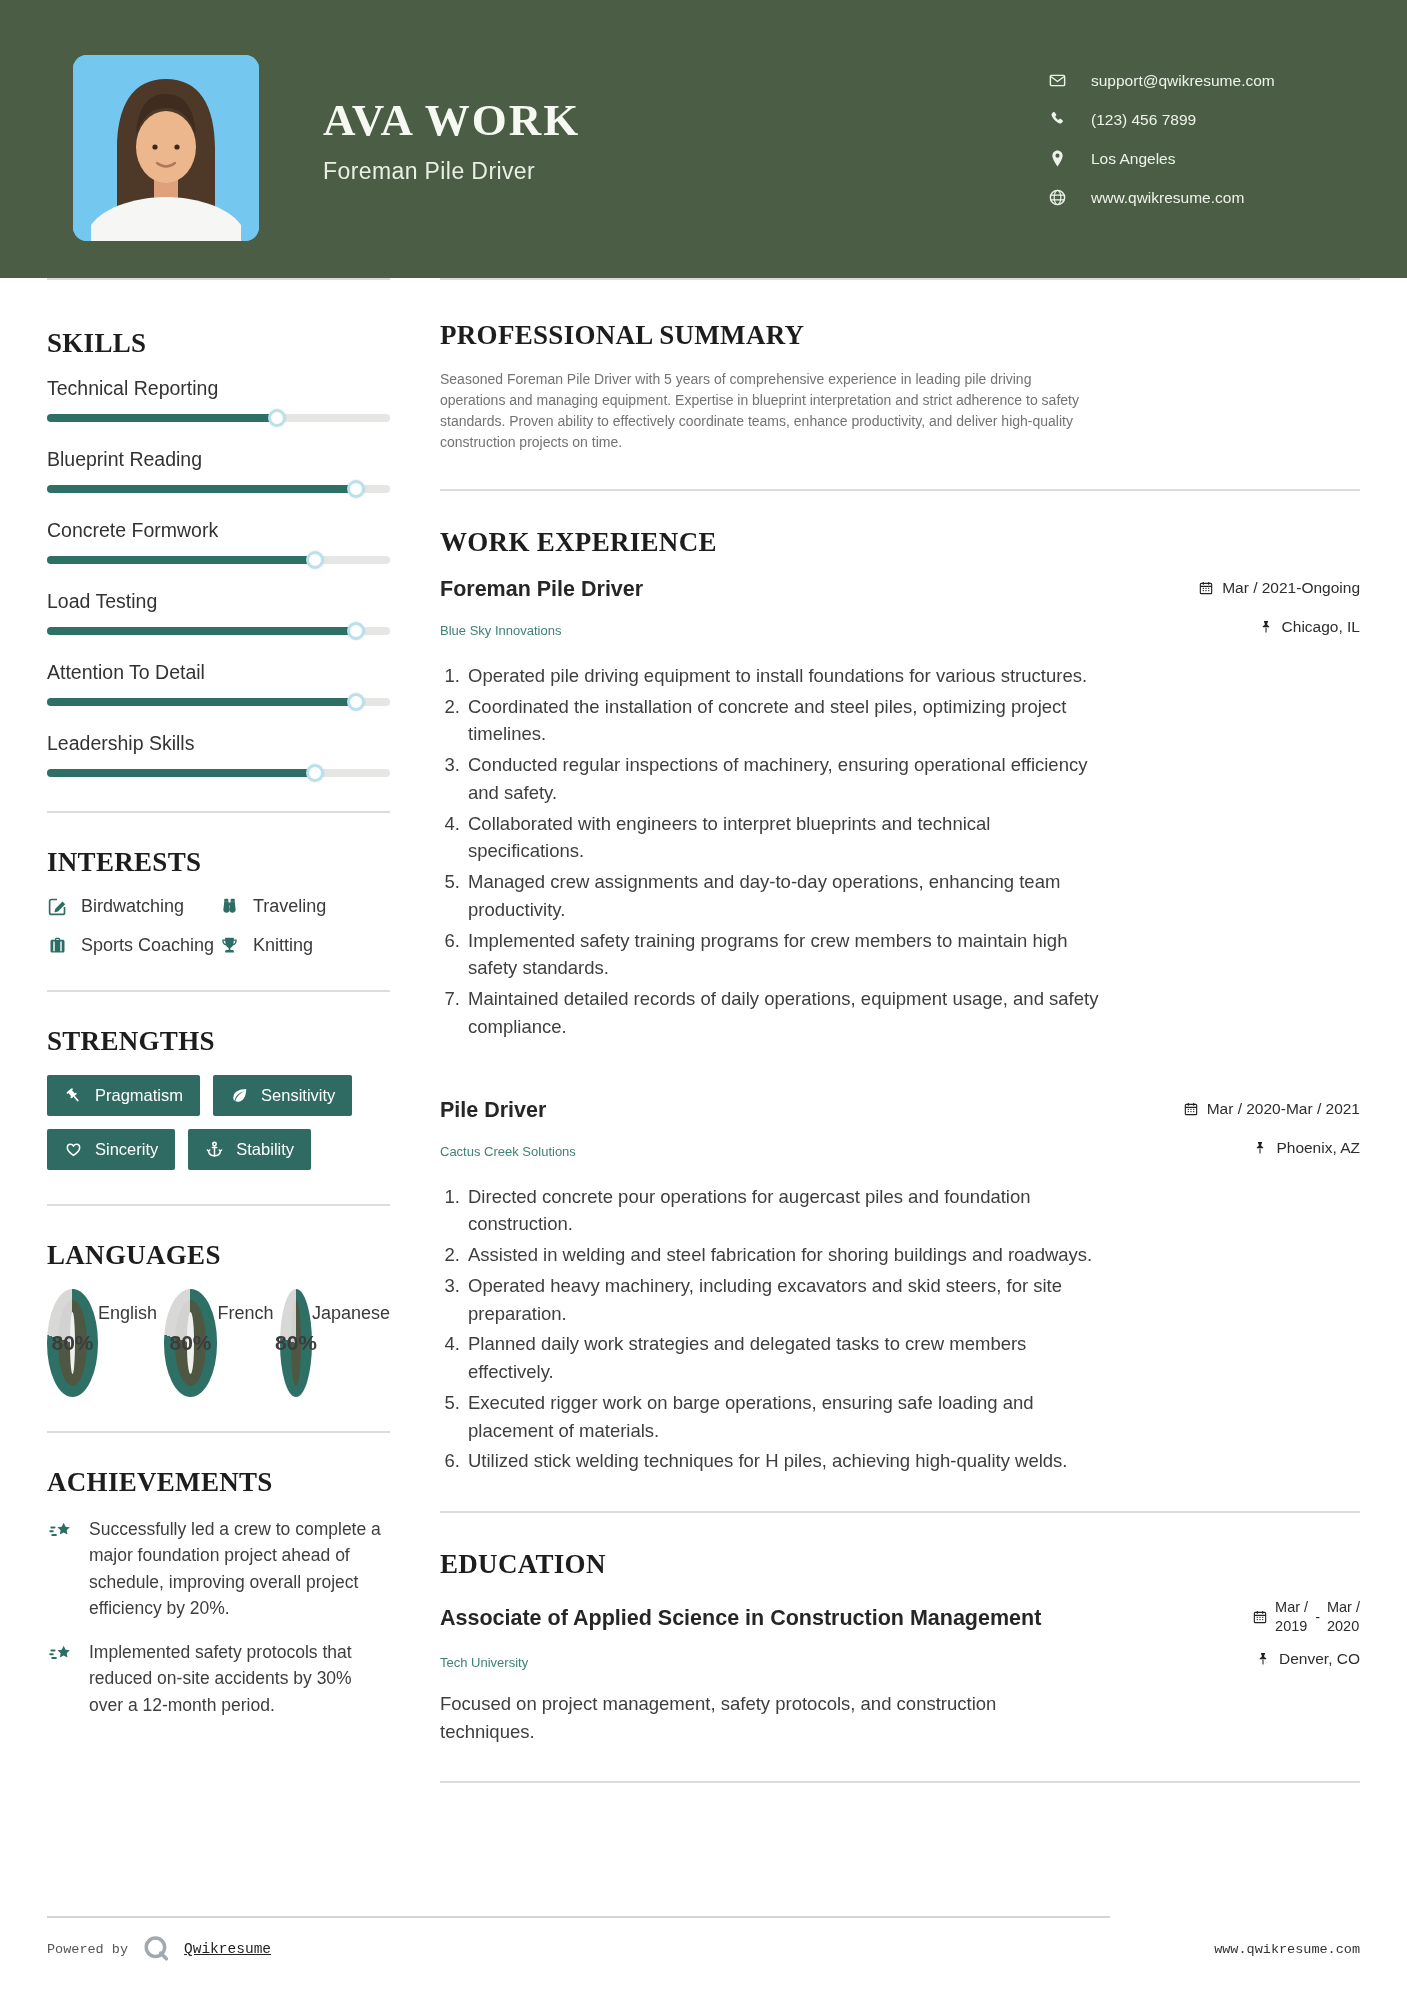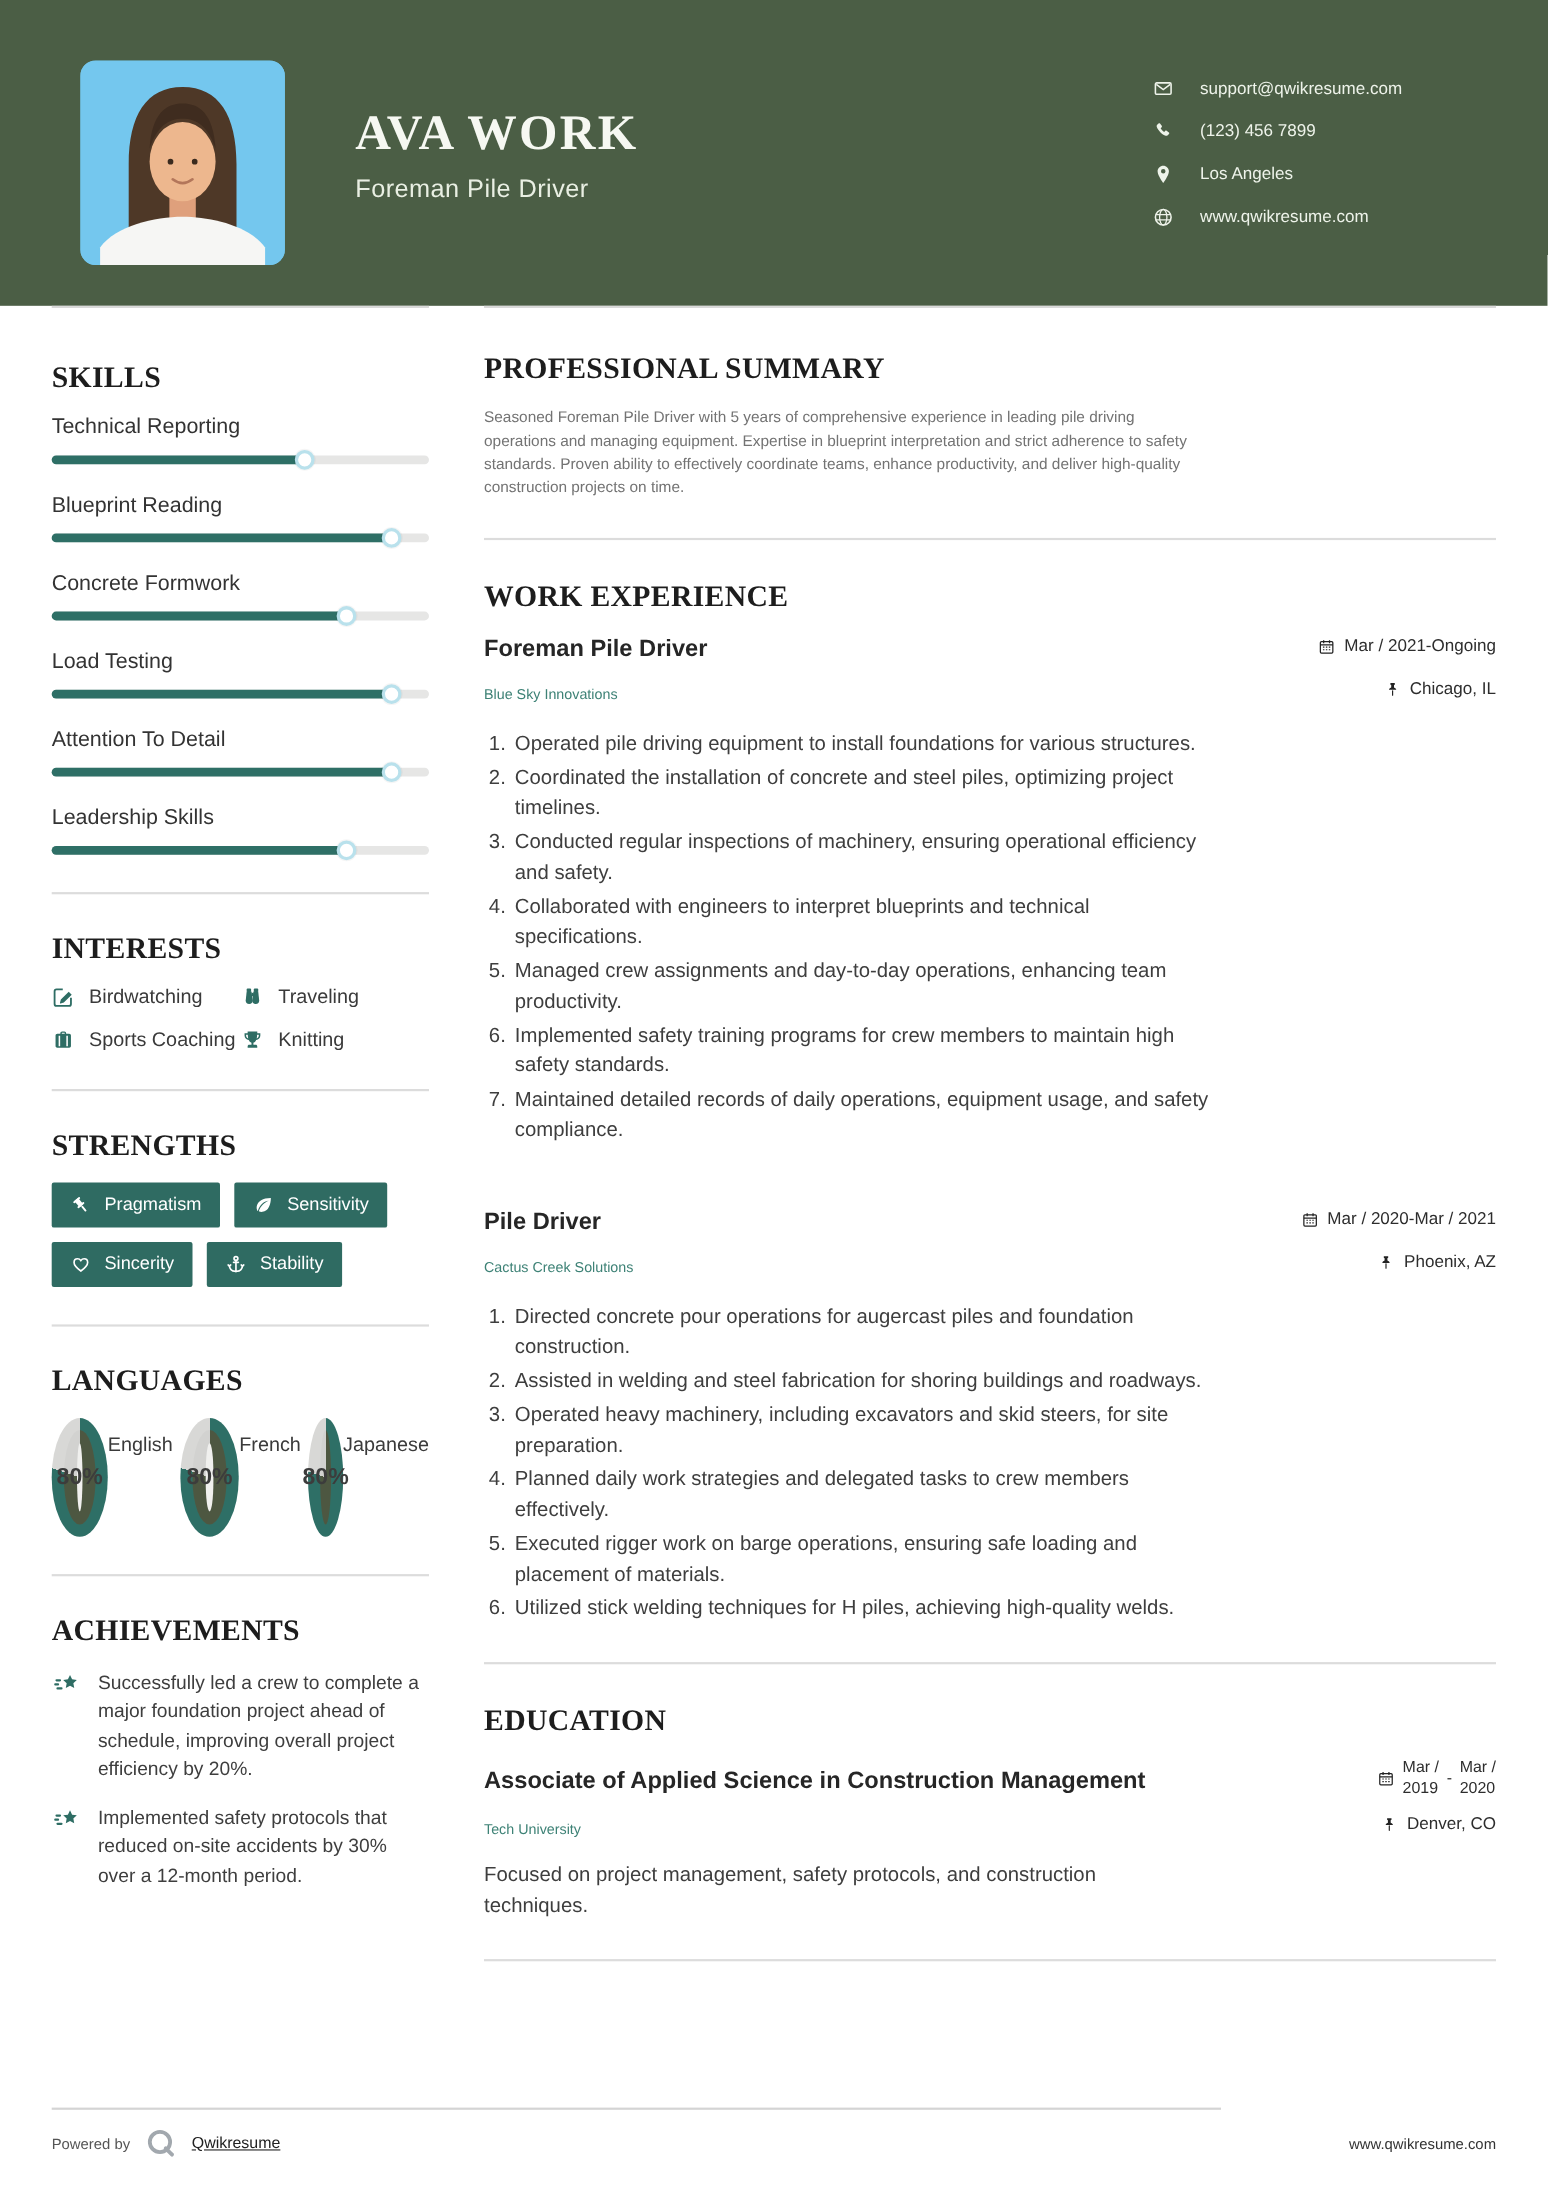--- a/index.html
+++ b/index.html
@@ -85,21 +85,21 @@
   .meta{display:flex;align-items:center;gap:8px;font-size:15.5px;color:#2d2d2d;white-space:nowrap;}
   .meta .ic{width:16px;height:16px;color:#222;flex:0 0 auto;}
   .job-sub{display:flex;justify-content:space-between;align-items:baseline;margin-top:14px;}
   .company{font-size:13px;color:#3e8276;}
   .bullets{margin:24px 0 0 0;padding-left:25px;max-width:645px;}
   .bullets li{font-size:18.5px;line-height:1.5;color:#3e3e3e;margin-bottom:3px;padding-left:3px;}
   .date-cols{display:flex;align-items:center;gap:7px;font-size:14.5px;line-height:1.3;color:#2d2d2d;}
   .date-cols .ic{width:16px;height:16px;color:#222;}
   .edu-desc{font-size:18.5px;line-height:1.5;max-width:645px;margin:20px 0 0 0;color:#3e3e3e;}
   
-  .footer{flex:0 0 auto;padding:0 47px 0 47px;box-sizing:border-box;margin-top:8px;}
+  .footer{flex:0 0 auto;padding:0 47px 0 47px;box-sizing:border-box;margin-top:8px;font-family:Liberation Mono, monospace;}
   .footer-rule{width:1063px;height:2px;background:#d4d4d4;}
   .footer-row{display:flex;justify-content:space-between;align-items:center;margin-top:16px;padding-bottom:26px;}
   .powered{display:flex;align-items:center;gap:13px;}
   .powered-label{font-size:13.5px;color:#555;}
   .brand-logo{width:30px;height:30px;}
   .brand-link{font-size:14.5px;color:#222;text-decoration:underline;cursor:pointer;}
   .site-url{font-size:13.5px;color:#333;}
 </style>
 </head>
 <body>

